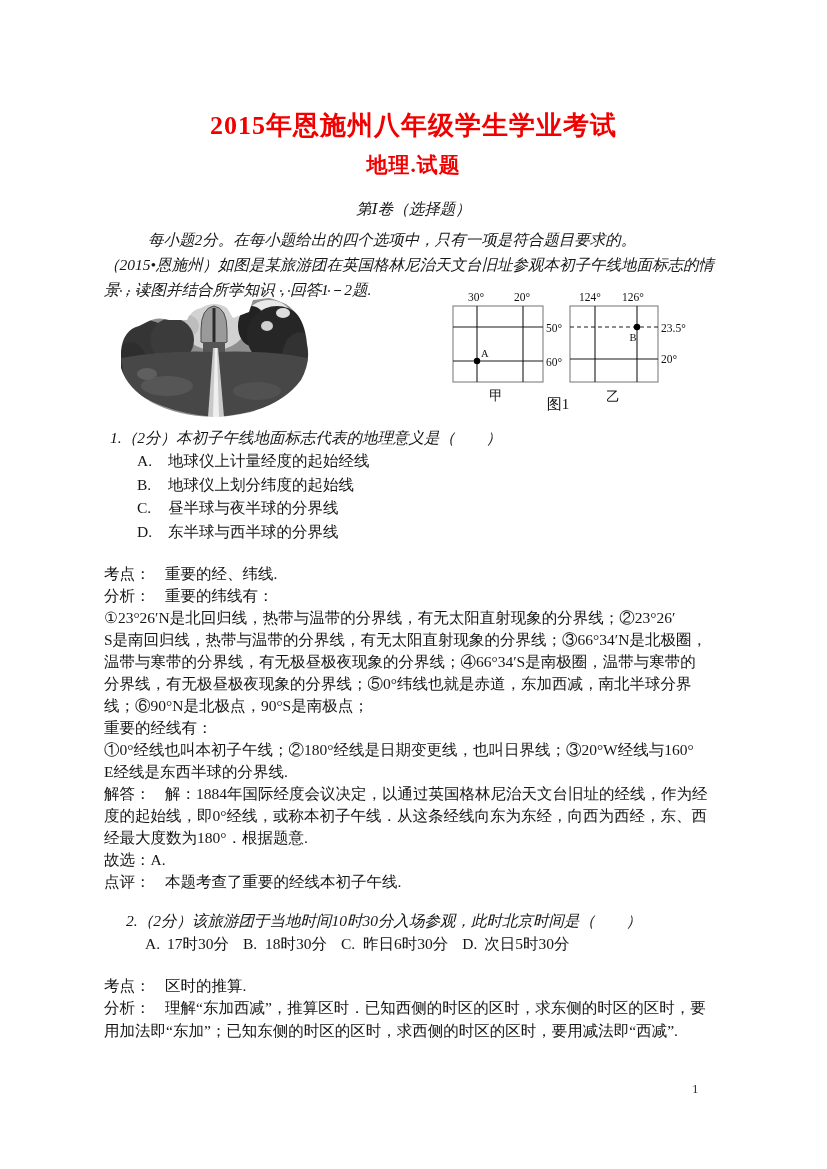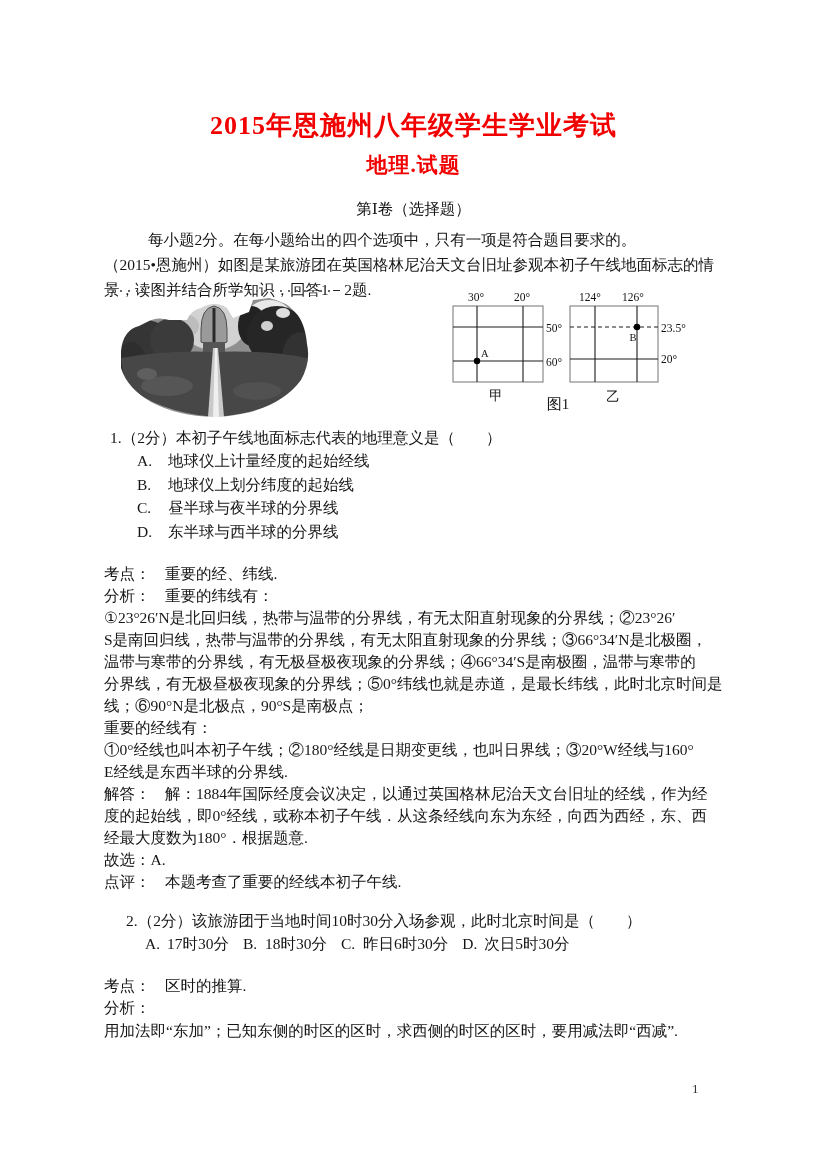--- a/index.html
+++ b/index.html
@@ -4,21 +4,21 @@
 <style>
   html,body{margin:0;padding:0;background:#ffffff;}
   .page{position:relative;width:827px;height:1169px;background:#fff;overflow:hidden;
         font-family:"Liberation Serif","DejaVu Serif",serif;color:#151515;}
   .abs{position:absolute;white-space:nowrap;}
   .center{left:0;width:827px;text-align:center;}
   .red{color:#f20000;font-weight:bold;}
   .title{top:108px;font-size:26px;letter-spacing:1px;}
   .subtitle{top:151px;font-size:21px;letter-spacing:1px;}
   .sect{top:198px;font-size:16px;}
-  .body{font-size:15.5px;line-height:22px;}
+  .body{font-size:15.5px;line-height:22px;font-style:italic;}
   .intro1{top:229px;left:148px;}
   .intro2{top:254px;left:104px;}
   .intro3{top:279px;left:104px;}
   .q1stem{top:427px;left:110px;}
   .q2stem{top:910px;left:126px;}
   .opts1{position:absolute;left:137px;top:450px;font-size:15.5px;}
   .opts1 .orow{display:flex;height:23.5px;line-height:22px;white-space:nowrap;}
   .okey{flex:0 0 31px;}
   .opts2{position:absolute;left:145px;top:933px;font-size:15.5px;line-height:22px;display:flex;column-gap:14px;white-space:nowrap;}
   .opts2 .item{display:flex;}
@@ -145,21 +145,21 @@
       <span class="lbl">考点：</span>
       <span>重要的经、纬线.</span>
     </div>
     <div class="row">
       <span class="lbl">分析：</span>
       <span>重要的纬线有：</span>
     </div>
     <div class="ln">①23°26′N是北回归线，热带与温带的分界线，有无太阳直射现象的分界线；②23°26′</div>
     <div class="ln">S是南回归线，热带与温带的分界线，有无太阳直射现象的分界线；③66°34′N是北极圈，</div>
     <div class="ln">温带与寒带的分界线，有无极昼极夜现象的分界线；④66°34′S是南极圈，温带与寒带的</div>
-    <div class="ln">分界线，有无极昼极夜现象的分界线；⑤0°纬线也就是赤道，是最长纬线，此时北京时间是</div>
+    <div class="ln">分界线，有无极昼极夜现象的分界线；⑤0°纬线也就是赤道，东加西减，南北半球分界</div>
     <div class="ln">线；⑥90°N是北极点，90°S是南极点；</div>
     <div class="ln">重要的经线有：</div>
     <div class="ln">①0°经线也叫本初子午线；②180°经线是日期变更线，也叫日界线；③20°W经线与160°</div>
     <div class="ln">E经线是东西半球的分界线.</div>
     <div class="row">
       <span class="lbl">解答：</span>
       <span>解：1884年国际经度会议决定，以通过英国格林尼治天文台旧址的经线，作为经</span>
     </div>
     <div class="ln">度的起始线，即0°经线，或称本初子午线．从这条经线向东为东经，向西为西经，东、西</div>
     <div class="ln">经最大度数为180°．根据题意.</div>
@@ -190,19 +190,20 @@
     </span>
   </div>
 
   <div class="exp exp2">
     <div class="row">
       <span class="lbl">考点：</span>
       <span>区时的推算.</span>
     </div>
     <div class="row">
       <span class="lbl">分析：</span>
+      <span>理解“东加西减”，推算区时．已知西侧的时区的区时，求东侧的时区的区时，要</span>
     </div>
     <div class="ln">用加法即“东加”；已知东侧的时区的区时，求西侧的时区的区时，要用减法即“西减”.</div>
   </div>
 
   <div class="abs pageno">1</div>
 
 </div>
 
 </body></html>

